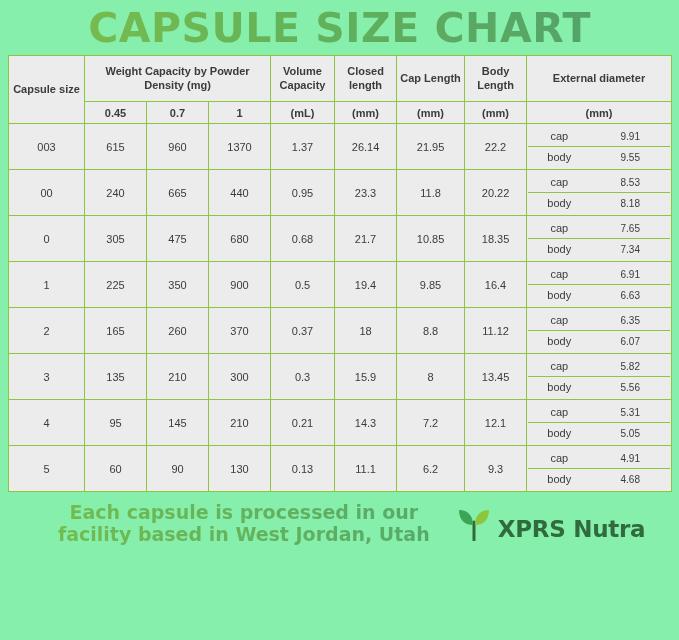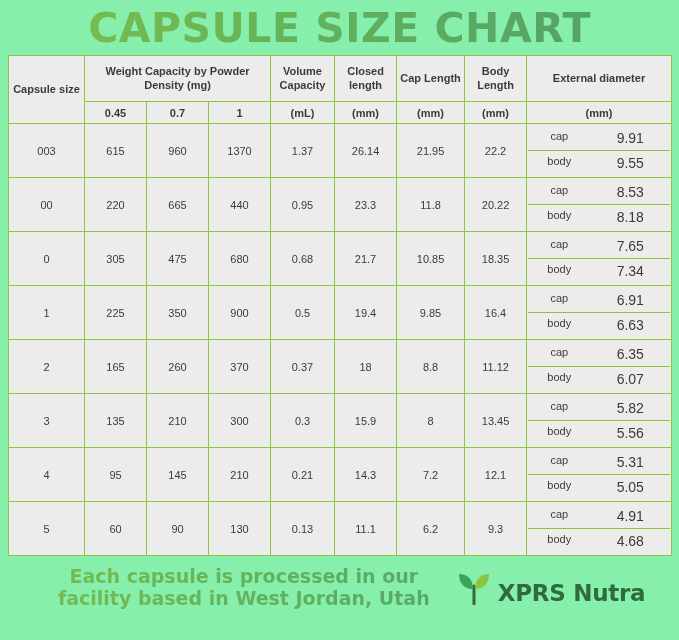--- a/index.html
+++ b/index.html
@@ -66,32 +66,33 @@
     font-size: 12px;
   }
   tr.datarow td { height: 26px; }
   .ext-cell {
     padding: 0;
     border: 1.5px solid #8cc63f;
   }
   .ext-inner {
     display: flex;
     width: 100%;
+    align-items: flex-end;
   }
   .ext-label {
     width: 44%;
     text-align: center;
     padding: 4px 0;
     font-size: 11px;
   }
   .ext-value {
     width: 56%;
     text-align: center;
     padding: 4px 0;
-    font-size: 14px;
+    font-size: 10px;
   }
   .ext-row-top { border-bottom: 1.5px solid #8cc63f; }
 
   
   .footer {
     display: flex;
     align-items: center;
     justify-content: center;
     gap: 2px;
     padding: 10px 10px 4px 10px;
@@ -183,21 +184,21 @@
             </div>
             <div class="ext-inner">
               <div class="ext-label">body</div>
               <div class="ext-value">9.55</div>
             </div>
           </td>
         </tr>
 
         <tr class="datarow">
           <td class="rowlabel">00</td>
-          <td>220</td>
+          <td>240</td>
           <td>665</td>
           <td>440</td>
           <td>0.95</td>
           <td>23.3</td>
           <td>11.8</td>
           <td>20.22</td>
           <td class="ext-cell">
             <div class="ext-inner ext-row-top">
               <div class="ext-label">cap</div>
               <div class="ext-value">8.53</div>

